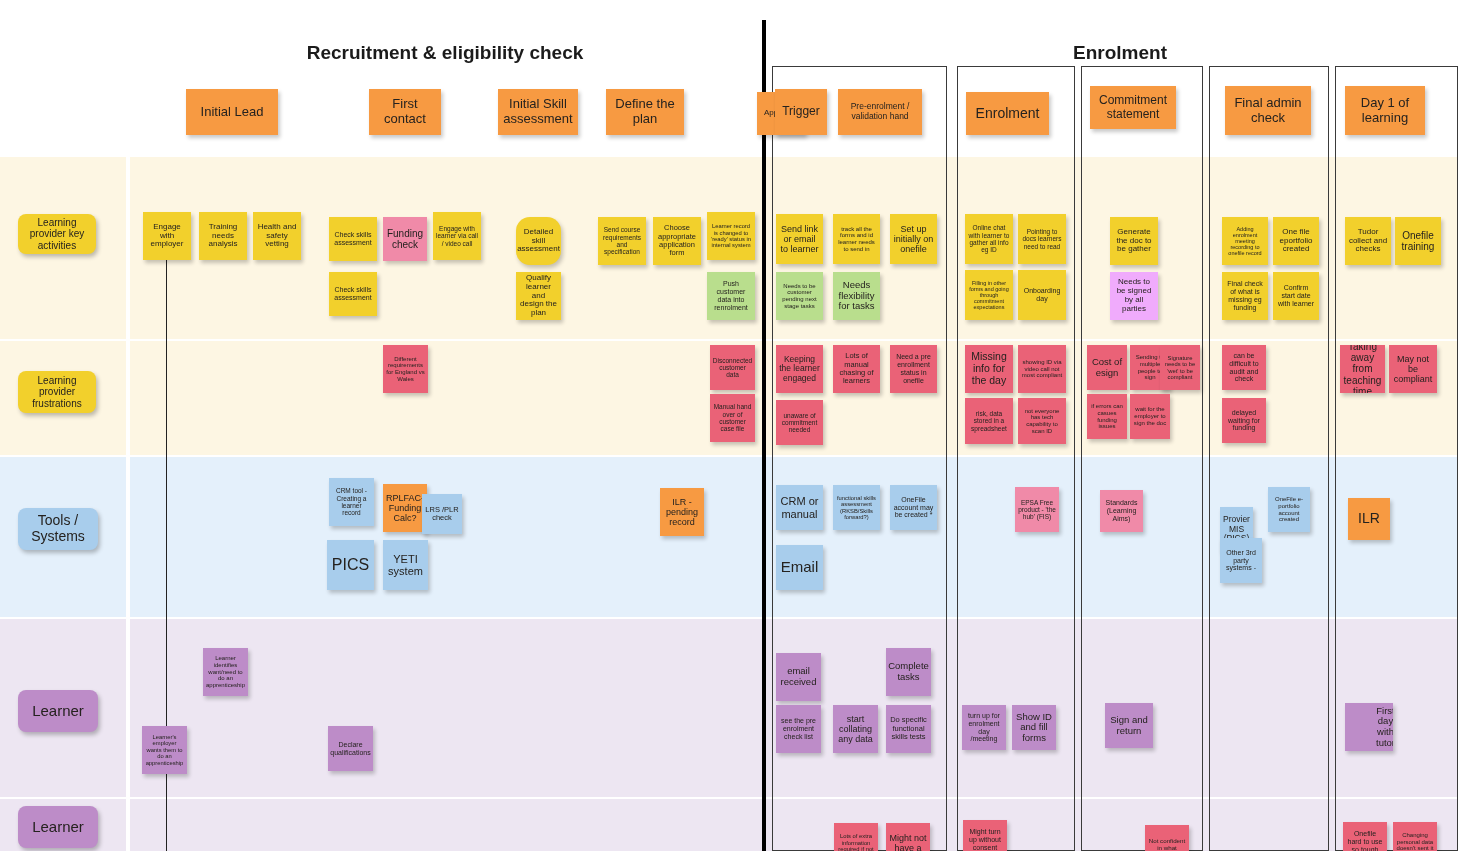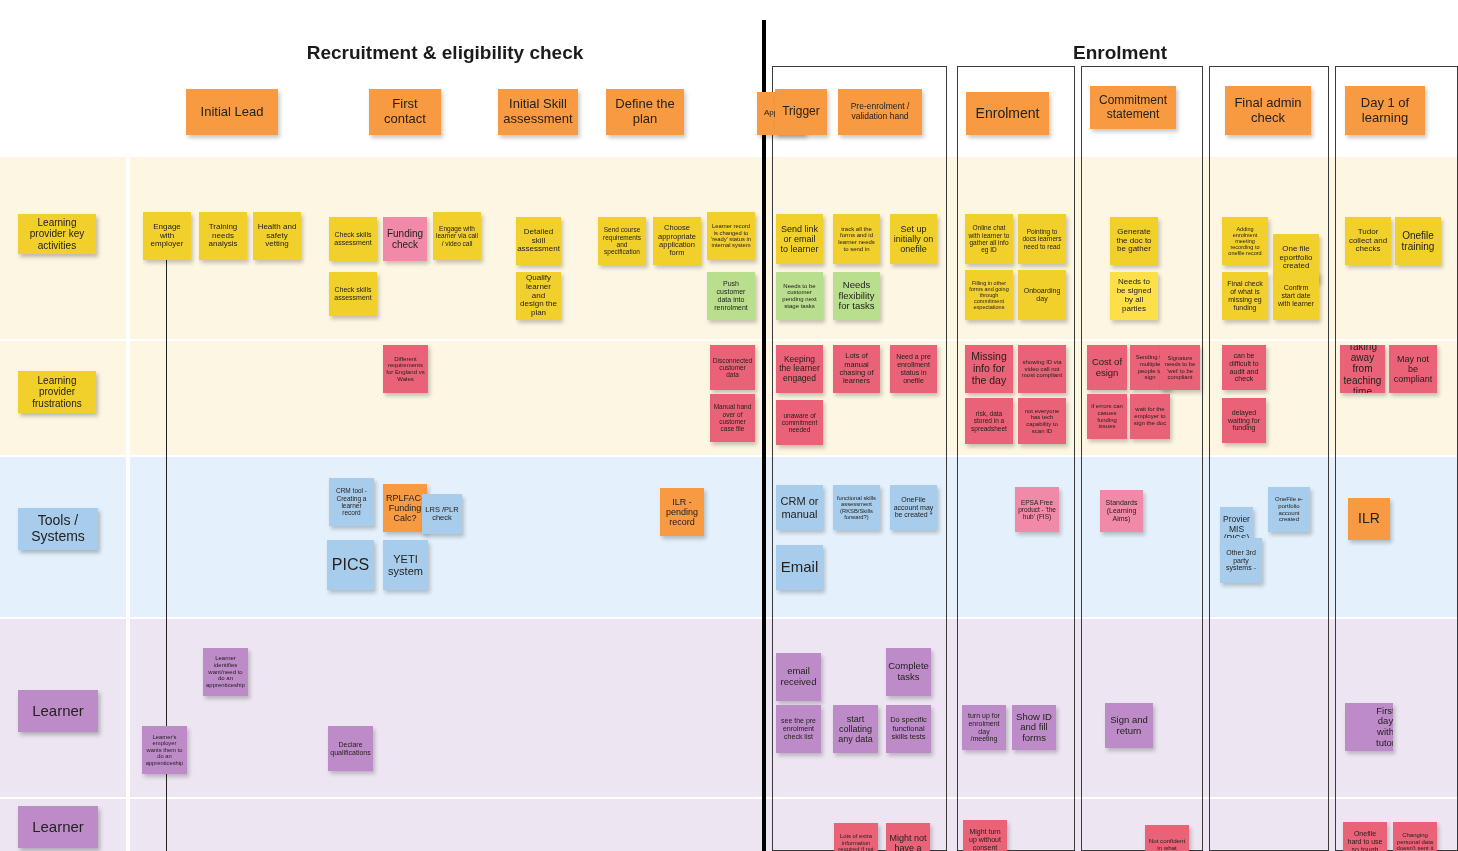--- a/index.html
+++ b/index.html
@@ -33,21 +33,21 @@
   
   .note {
     position:absolute;
     display:flex; align-items:center; justify-content:center;
     text-align:center; color:#25221f; line-height:1.12;
     padding:2px 3px;
     box-shadow:2px 3px 4px rgba(0,0,0,.22);
     overflow:hidden; word-wrap:break-word; hyphens:auto;
   }
   .o  { background:#f79a42; }
-  .lane-label { box-shadow:2px 3px 4px rgba(0,0,0,.25); }
+  .lane-label { box-shadow:2px 3px 4px rgba(0,0,0,.25);border-radius:8px; }
 
   
   .connector {
     position:absolute; background:#222; width:1.4px;
   }
   .connector-arrow {
     position:absolute; width:0;height:0;
     border-left:3.5px solid transparent;
     border-right:3.5px solid transparent;
     border-bottom:5px solid #222;
@@ -98,39 +98,39 @@
     <div class="note o" style="left: 1090px; top: 86px; width: 86px; height: 43px; font-size: 12px; background: rgb(247, 154, 66);">Commitment statement</div>
     <div class="note o" style="left: 1225px; top: 86px; width: 86px; height: 49px; font-size: 13px; background: rgb(247, 154, 66);">Final admin check</div>
     <div class="note o" style="left: 1345px; top: 86px; width: 80px; height: 49px; font-size: 13px; background: rgb(247, 154, 66);">Day 1 of learning</div>
     <div class="note" style="left: 143px; top: 212px; width: 48px; height: 48px; font-size: 8px; background: rgb(242, 208, 44);">Engage with employer</div>
     <div class="note" style="left: 199px; top: 212px; width: 48px; height: 48px; font-size: 8px; background: rgb(242, 208, 44);">Training needs analysis</div>
     <div class="note" style="left: 253px; top: 212px; width: 48px; height: 48px; font-size: 8px; background: rgb(242, 208, 44);">Health and safety vetting</div>
     <div class="note" style="left: 329px; top: 217px; width: 48px; height: 44px; font-size: 7px; background: rgb(242, 208, 44);">Check skills assessment</div>
     <div class="note" style="left: 329px; top: 272px; width: 48px; height: 44px; font-size: 7px; background: rgb(242, 208, 44);">Check skills assessment</div>
     <div class="note" style="left: 383px; top: 217px; width: 44px; height: 44px; font-size: 10px; background: rgb(240, 138, 168);">Funding check</div>
     <div class="note" style="left: 433px; top: 212px; width: 48px; height: 48px; font-size: 6.5px; background: rgb(242, 208, 44);">Engage with learner via call / video call</div>
-    <div class="note" style="left: 516px; top: 217px; width: 45px; height: 48px; font-size: 8px; background: rgb(242, 208, 44);">Detailed skill assessment</div>
+    <div class="note" style="left: 516px; top: 217px; width: 45px; height: 48px; font-size: 8px; background: rgb(242, 208, 44); border-radius: 14px;">Detailed skill assessment</div>
     <div class="note" style="left: 516px; top: 272px; width: 45px; height: 48px; font-size: 8px; background: rgb(242, 208, 44);">Qualify learner and design the plan</div>
     <div class="note" style="left: 598px; top: 217px; width: 48px; height: 48px; font-size: 6.5px; background: rgb(242, 208, 44);">Send course requirements and specification</div>
     <div class="note" style="left: 653px; top: 217px; width: 48px; height: 48px; font-size: 7.5px; background: rgb(242, 208, 44);">Choose appropriate application form</div>
     <div class="note" style="left: 707px; top: 212px; width: 48px; height: 48px; font-size: 5.8px; background: rgb(242, 208, 44);">Learner record is changed to 'ready' status in internal system</div>
     <div class="note" style="left: 707px; top: 272px; width: 48px; height: 48px; font-size: 7px; background: rgb(185, 222, 141);">Push customer data into renrolment</div>
     <div class="note" style="left: 776px; top: 214px; width: 47px; height: 50px; font-size: 9px; background: rgb(242, 208, 44);">Send link or email to learner</div>
     <div class="note" style="left: 833px; top: 214px; width: 47px; height: 50px; font-size: 6px; background: rgb(242, 208, 44);">track all the forms and id learner needs to send in</div>
     <div class="note" style="left: 890px; top: 214px; width: 47px; height: 50px; font-size: 9px; background: rgb(242, 208, 44);">Set up initially on onefile</div>
     <div class="note" style="left: 776px; top: 272px; width: 47px; height: 48px; font-size: 6px; background: rgb(185, 222, 141);">Needs to be customer pending next stage tasks</div>
     <div class="note" style="left: 833px; top: 272px; width: 47px; height: 48px; font-size: 9.5px; background: rgb(185, 222, 141);">Needs flexibility for tasks</div>
     <div class="note" style="left: 965px; top: 214px; width: 48px; height: 50px; font-size: 6.5px; background: rgb(242, 208, 44);">Online chat with learner to gather all info eg ID</div>
     <div class="note" style="left: 1018px; top: 214px; width: 48px; height: 50px; font-size: 6.5px; background: rgb(242, 208, 44);">Pointing to docs learners need to read</div>
     <div class="note" style="left: 965px; top: 270px; width: 48px; height: 50px; font-size: 5.5px; background: rgb(242, 208, 44);">Filling in other forms and going through commitment expectations</div>
     <div class="note" style="left: 1018px; top: 270px; width: 48px; height: 50px; font-size: 7px; background: rgb(242, 208, 44);">Onboarding day</div>
     <div class="note" style="left: 1110px; top: 217px; width: 48px; height: 48px; font-size: 8px; background: rgb(242, 208, 44);">Generate the doc to be gather</div>
-    <div class="note" style="left: 1110px; top: 272px; width: 48px; height: 48px; font-size: 8px; background: #fde047;">Needs to be signed by all parties</div>
+    <div class="note" style="left: 1110px; top: 272px; width: 48px; height: 48px; font-size: 8px; background: #f0abfc;">Needs to be signed by all parties</div>
     <div class="note" style="left: 1222px; top: 217px; width: 46px; height: 48px; font-size: 5.5px; background: rgb(242, 208, 44);">Adding enrolment meeting recording to onefile record</div>
-    <div class="note" style="left: 1273px; top: 217px; width: 46px; height: 48px; font-size: 8px; background: rgb(242, 208, 44); margin-top: 17px;">One file eportfolio created</div>
+    <div class="note" style="left: 1273px; top: 217px; width: 46px; height: 48px; font-size: 8px; background: rgb(242, 208, 44);">One file eportfolio created</div>
     <div class="note" style="left: 1222px; top: 272px; width: 46px; height: 48px; font-size: 7px; background: rgb(242, 208, 44);">Final check of what is missing eg funding</div>
     <div class="note" style="left: 1273px; top: 272px; width: 46px; height: 48px; font-size: 7px; background: rgb(242, 208, 44);">Confirm start date with learner</div>
     <div class="note" style="left: 1345px; top: 217px; width: 46px; height: 48px; font-size: 8px; background: rgb(242, 208, 44);">Tudor collect and checks</div>
     <div class="note" style="left: 1395px; top: 217px; width: 46px; height: 48px; font-size: 10px; background: rgb(242, 208, 44);">Onefile training</div>
     <div class="note" style="left: 383px; top: 345px; width: 45px; height: 48px; font-size: 6px; background: rgb(234, 98, 119);">Different requirements for England vs Wales</div>
     <div class="note" style="left: 710px; top: 345px; width: 45px; height: 45px; font-size: 6.5px; background: rgb(234, 98, 119);">Disconnected customer data</div>
     <div class="note" style="left: 710px; top: 394px; width: 45px; height: 48px; font-size: 6.5px; background: rgb(234, 98, 119);">Manual hand over of customer case file</div>
     <div class="note" style="left: 776px; top: 345px; width: 47px; height: 48px; font-size: 8.5px; background: rgb(234, 98, 119);">Keeping the learner engaged</div>
     <div class="note" style="left: 833px; top: 345px; width: 47px; height: 48px; font-size: 7.5px; background: rgb(234, 98, 119);">Lots of manual chasing of learners</div>
     <div class="note" style="left: 890px; top: 345px; width: 47px; height: 48px; font-size: 7px; background: rgb(234, 98, 119);">Need a pre enrollment status in onefile</div>

